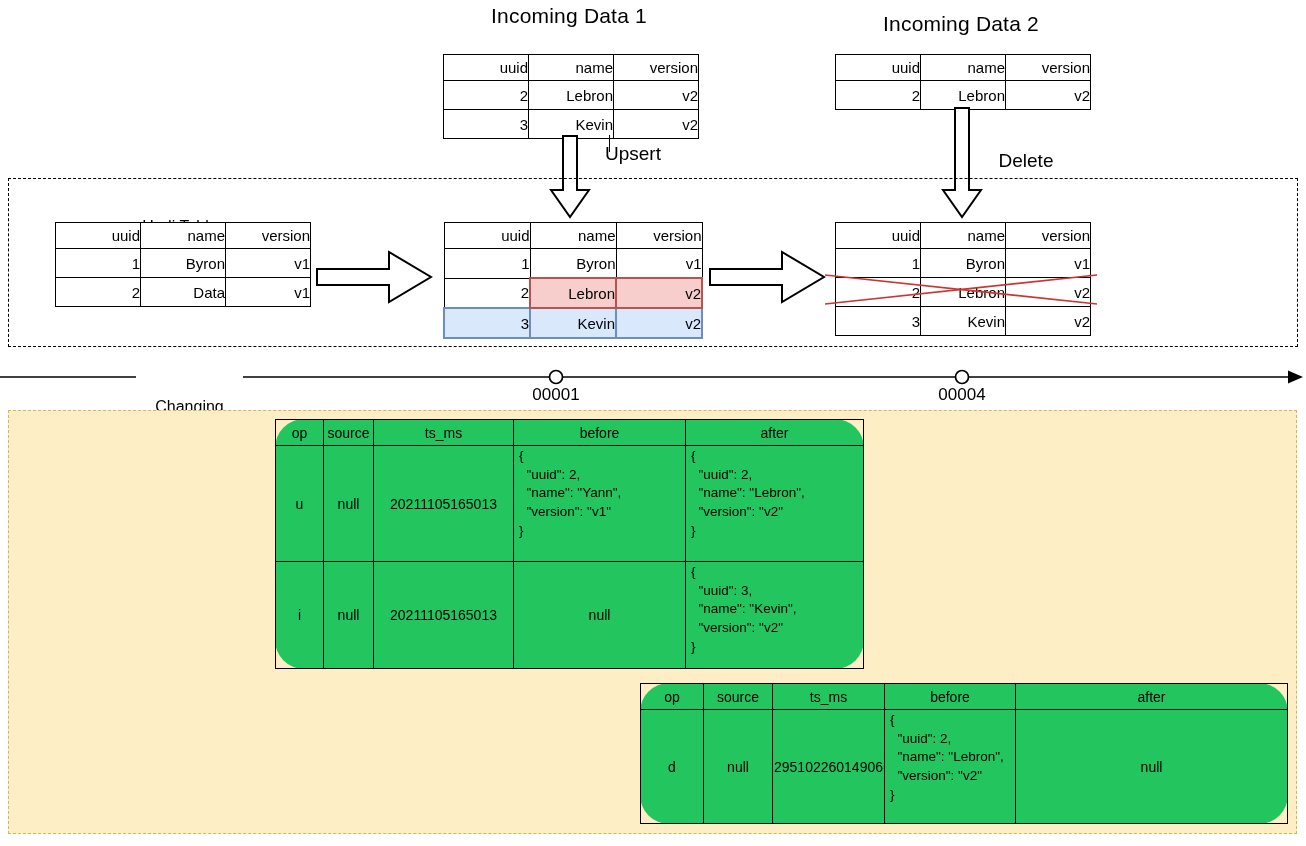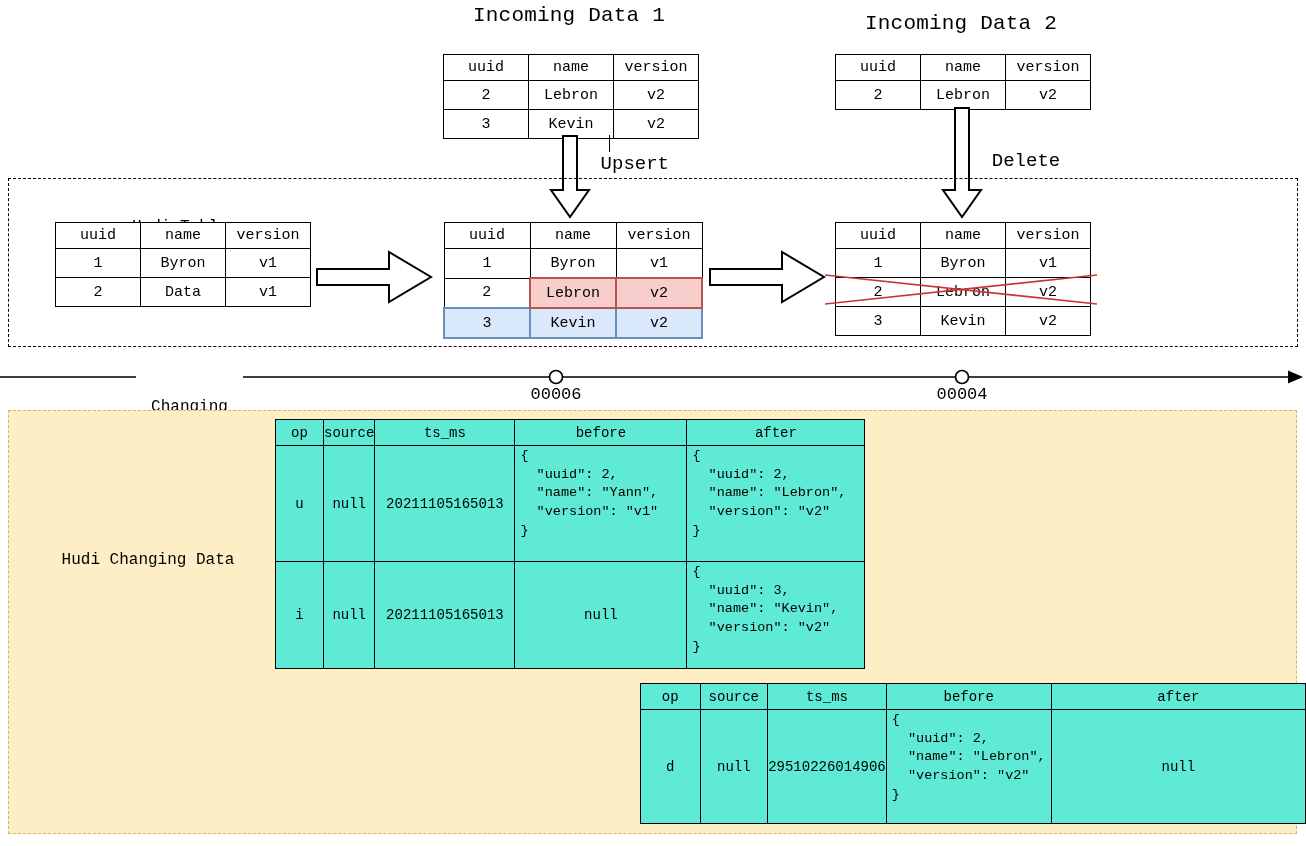--- a/index.html
+++ b/index.html
@@ -1,32 +1,32 @@
 <!DOCTYPE html>
 <html><head>
 <meta charset="utf-8">
 <style>
   html,body{margin:0;padding:0;background:#fff;}
   .canvas{position:relative;width:1306px;height:846px;background:#fff;
-          font-family:Liberation Mono, monospace;color:#000;overflow:hidden;}
+          font-family:Liberation Sans, sans-serif;color:#000;overflow:hidden;}
   .abs{position:absolute;}
   .ctr{text-align:center;}
   .big-title{font-size:21px;letter-spacing:.2px;}
   .section-label{font-size:16px;margin-top:32px;}
   .action-label{font-size:19px;}
   .commit-label{font-size:17px;}
 
   
   table.mini{position:absolute;border-collapse:collapse;table-layout:fixed;background:#fff;}
   table.mini td{border:1.6px solid #000;width:84px;height:28px;padding:0;
-                text-align:center;vertical-align:middle;font-size:15px;}
+                text-align:right;vertical-align:middle;font-size:15px;}
   table.mini tr.hdr td{height:25px;}
 
   
-  table.cdc{position:absolute;border-collapse:collapse;table-layout:fixed;background:#5eead4;}
+  table.cdc{position:absolute;border-collapse:collapse;table-layout:fixed;background:#22c55e;border-radius:29px;}
   table.cdc td{border:1.6px solid #000;padding:0;text-align:center;
                vertical-align:middle;font-size:14px;}
   table.cdc tr.hdr td{height:25px;font-size:14px;}
   table.cdc td.json{text-align:left;vertical-align:top;white-space:pre;
                     font-size:13.5px;line-height:1.38;padding:1px 5px;}
 
   .dashed-box{border:1.5px dashed #000;}
   .note-box{border:1.5px dashed #d6b656;background:#fdeec6;}
   .leader{border-left:1.5px solid #000;width:0;}
   svg{display:block;}
@@ -71,21 +71,21 @@
       <td>Lebron</td>
       <td>v2</td>
     </tr>
   </tbody>
     </table>
 
   <div class="abs leader" style="left:609px;top:135px;height:17px;"></div>
   <svg class="abs" style="left:548px;top:135px;" width="44" height="84" viewBox="0 0 44 84">
     <polygon points="15,1 29,1 29,55 41,55 22,82 3,55 15,55" fill="#fff" stroke="#000" stroke-width="2"></polygon>
   </svg>
-  <div class="abs ctr action-label" style="left:597px;top:153px;width:72px;text-align:right;">Upsert</div>
+  <div class="abs ctr action-label" style="left:597px;top:143px;width:72px;">Upsert</div>
 
   <svg class="abs" style="left:940px;top:107px;" width="44" height="112" viewBox="0 0 44 112">
     <polygon points="15,1 29,1 29,83 41,83 22,110 3,83 15,83" fill="#fff" stroke="#000" stroke-width="2"></polygon>
   </svg>
   <div class="abs ctr action-label" style="left:990px;top:150px;width:72px;">Delete</div>
 
   <div class="abs dashed-box" style="left:8px;top:178px;width:1288px;height:167px;"></div>
   <div class="abs ctr section-label" style="left:55px;top:186px;width:250px;">Hudi Table</div>
 
   <table class="mini" style="left:55px;top:222px;">
@@ -172,25 +172,24 @@
   </svg>
 
   <svg class="abs" style="left:0;top:355px;pointer-events:none;" width="1306" height="50" viewBox="0 0 1306 50">
     <line x1="0" y1="22" x2="136" y2="22" stroke="#000" stroke-width="1.7"></line>
     <line x1="243" y1="22" x2="1289" y2="22" stroke="#000" stroke-width="1.7"></line>
     <polygon points="1288,15.5 1303,22 1288,28.5" fill="#000"></polygon>
     <circle cx="556" cy="22" r="6.5" fill="#fff" stroke="#000" stroke-width="1.7"></circle>
     <circle cx="962" cy="22" r="6.5" fill="#fff" stroke="#000" stroke-width="1.7"></circle>
   </svg>
   <div class="abs ctr section-label" style="left:136px;top:366px;width:107px;">Changing</div>
-  <div class="abs ctr commit-label" style="left:516px;top:385px;width:80px;">00006</div>
+  <div class="abs ctr commit-label" style="left:516px;top:385px;width:80px;">00001</div>
   <div class="abs ctr commit-label" style="left:922px;top:385px;width:80px;">00004</div>
 
   <div class="abs note-box" style="left: 8px; top: 410px; width: 1287px; height: 422px; background-color: rgb(253, 238, 198); border-color: rgb(214, 182, 86);"></div>
-  <div class="abs ctr section-label" style="left:42px;top:519px;width:212px;">Hudi Changing Data</div>
 
   <table class="cdc" style="left:275px;top:419px;">
     <colgroup>
       <col style="width:48px">
         <col style="width:50px">
         <col style="width:140px">
       <col style="width:172px">
         <col style="width:178px">
     </colgroup>
     <tbody>

